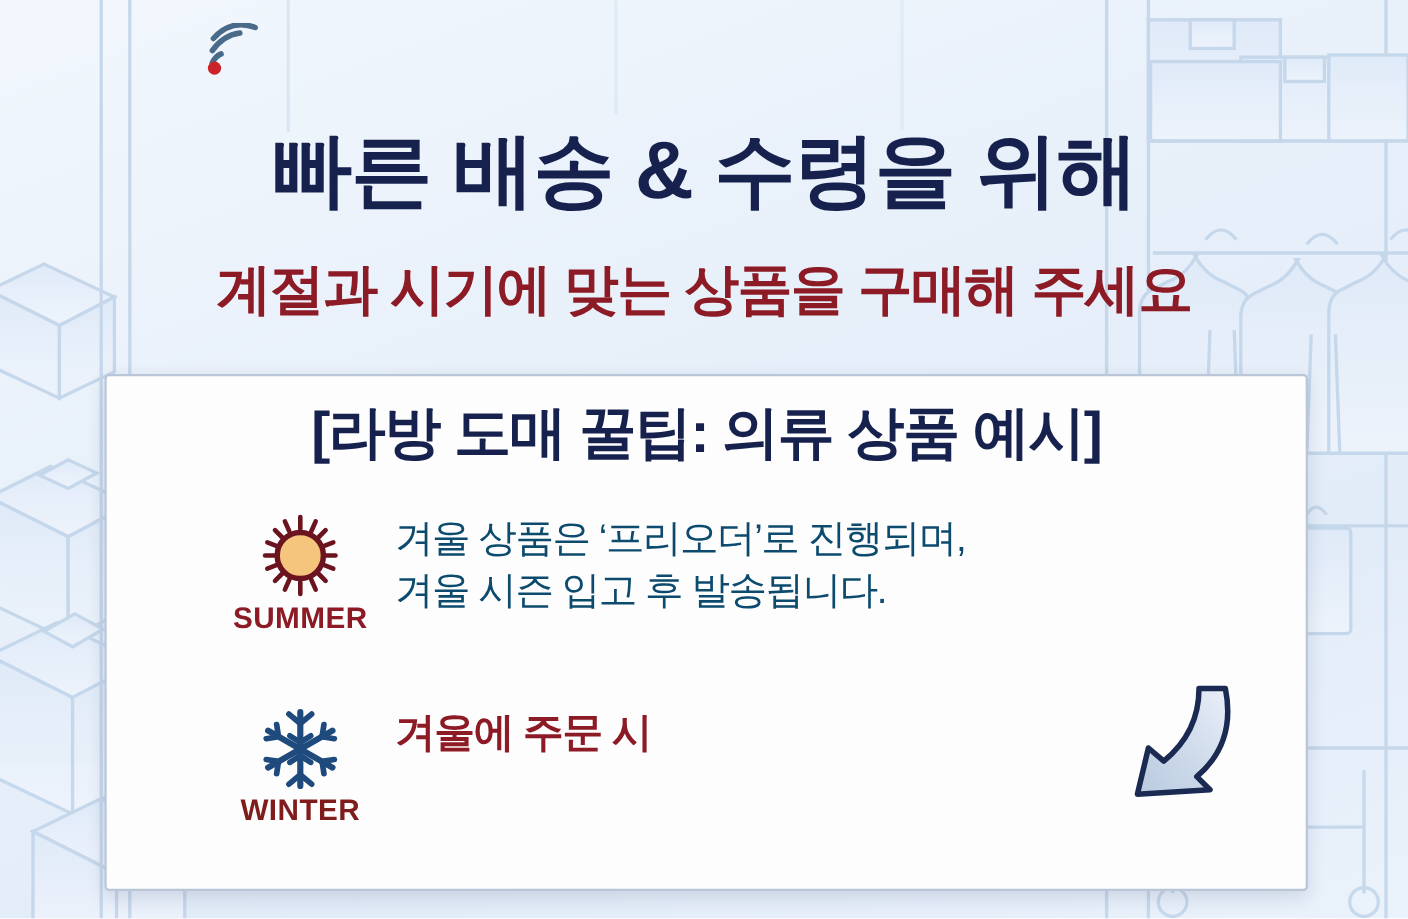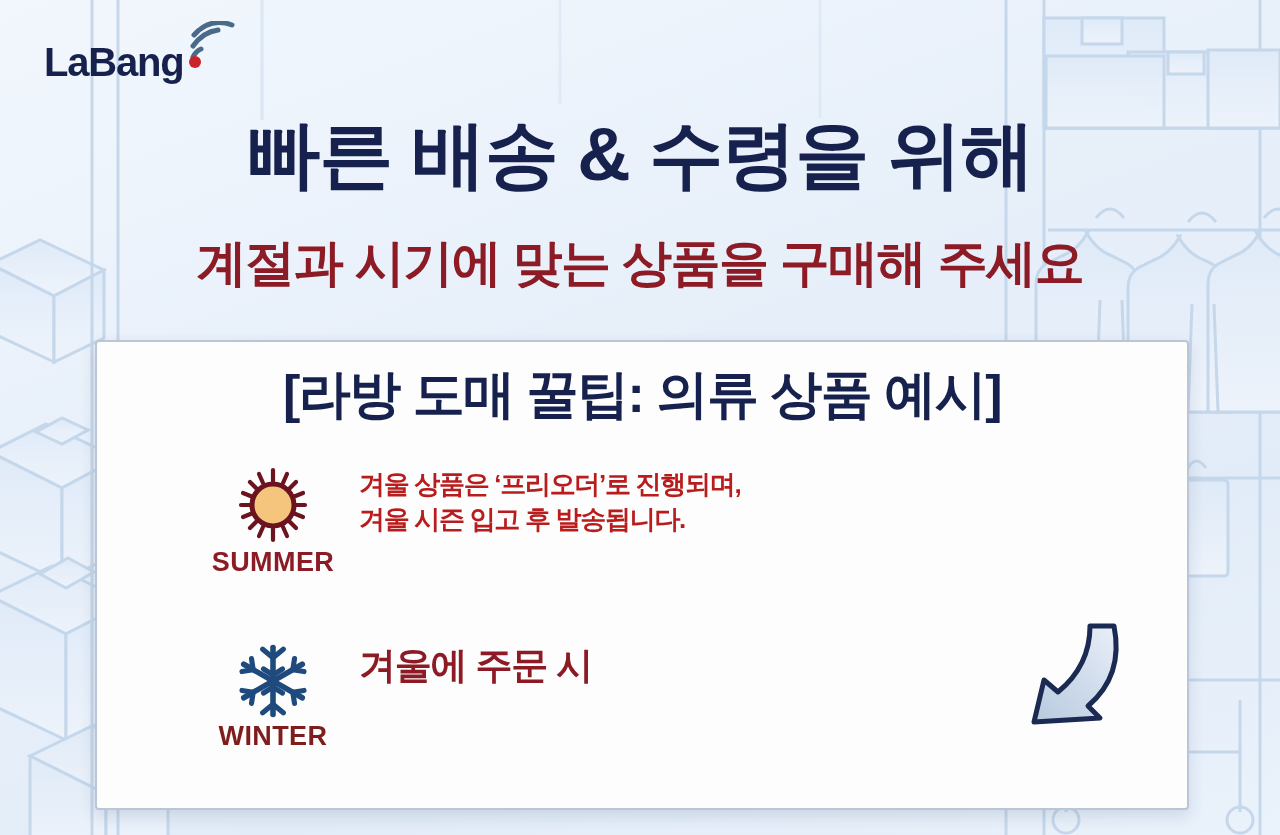--- a/index.html
+++ b/index.html
@@ -80,21 +80,21 @@
   }
   #summer-label { color:#8c1b25; }
   #winter-label { color:#7f1d1d; }
 
   .season-text { padding-left:10px; }
   .season-head {
     color:#8c1b25; font-size:37px; font-weight:bold;
     letter-spacing:-1.2px; line-height:1.18; white-space:nowrap;
   }
   .season-body {
-    color:#b91c1c; font-size:26px; font-weight:bold;
+    color:#0c4a6e; font-size:35px; font-weight:normal;
     letter-spacing:-1.3px; line-height:1.28; white-space:nowrap;
     margin-top:2px;
   }
 
   
   #curved-arrow { position:absolute; left:1014px; top:622px; width:122px; height:112px; }
 </style>
 </head>
 <body>
 
@@ -178,21 +178,20 @@
       <line x1="92" y1="-10" x2="92" y2="845"></line>
       <line x1="118" y1="-10" x2="118" y2="845"></line>
 
       <line x1="262" y1="-10" x2="262" y2="120" opacity="0.5"></line>
       <line x1="560" y1="-10" x2="560" y2="104" opacity="0.35"></line>
       <line x1="820" y1="-10" x2="820" y2="118" opacity="0.35"></line>
     </g>
   </svg>
 
   <div id="logo">
-    <span class="mark-a">LaBang</span>
   </div>
   <svg id="wifi-icon" viewBox="0 0 62 52">
     <g fill="none" stroke="#4a6a8a" stroke-width="5" stroke-linecap="round">
       <path d="M12 36 q3 -6 8 -8"></path>
       <path d="M12 25 q10 -14 25 -16"></path>
       <path d="M13 14 q16 -18 38 -10"></path>
     </g>
     <circle cx="14" cy="41" r="6" fill="#cc2229"></circle>
   </svg>
 

